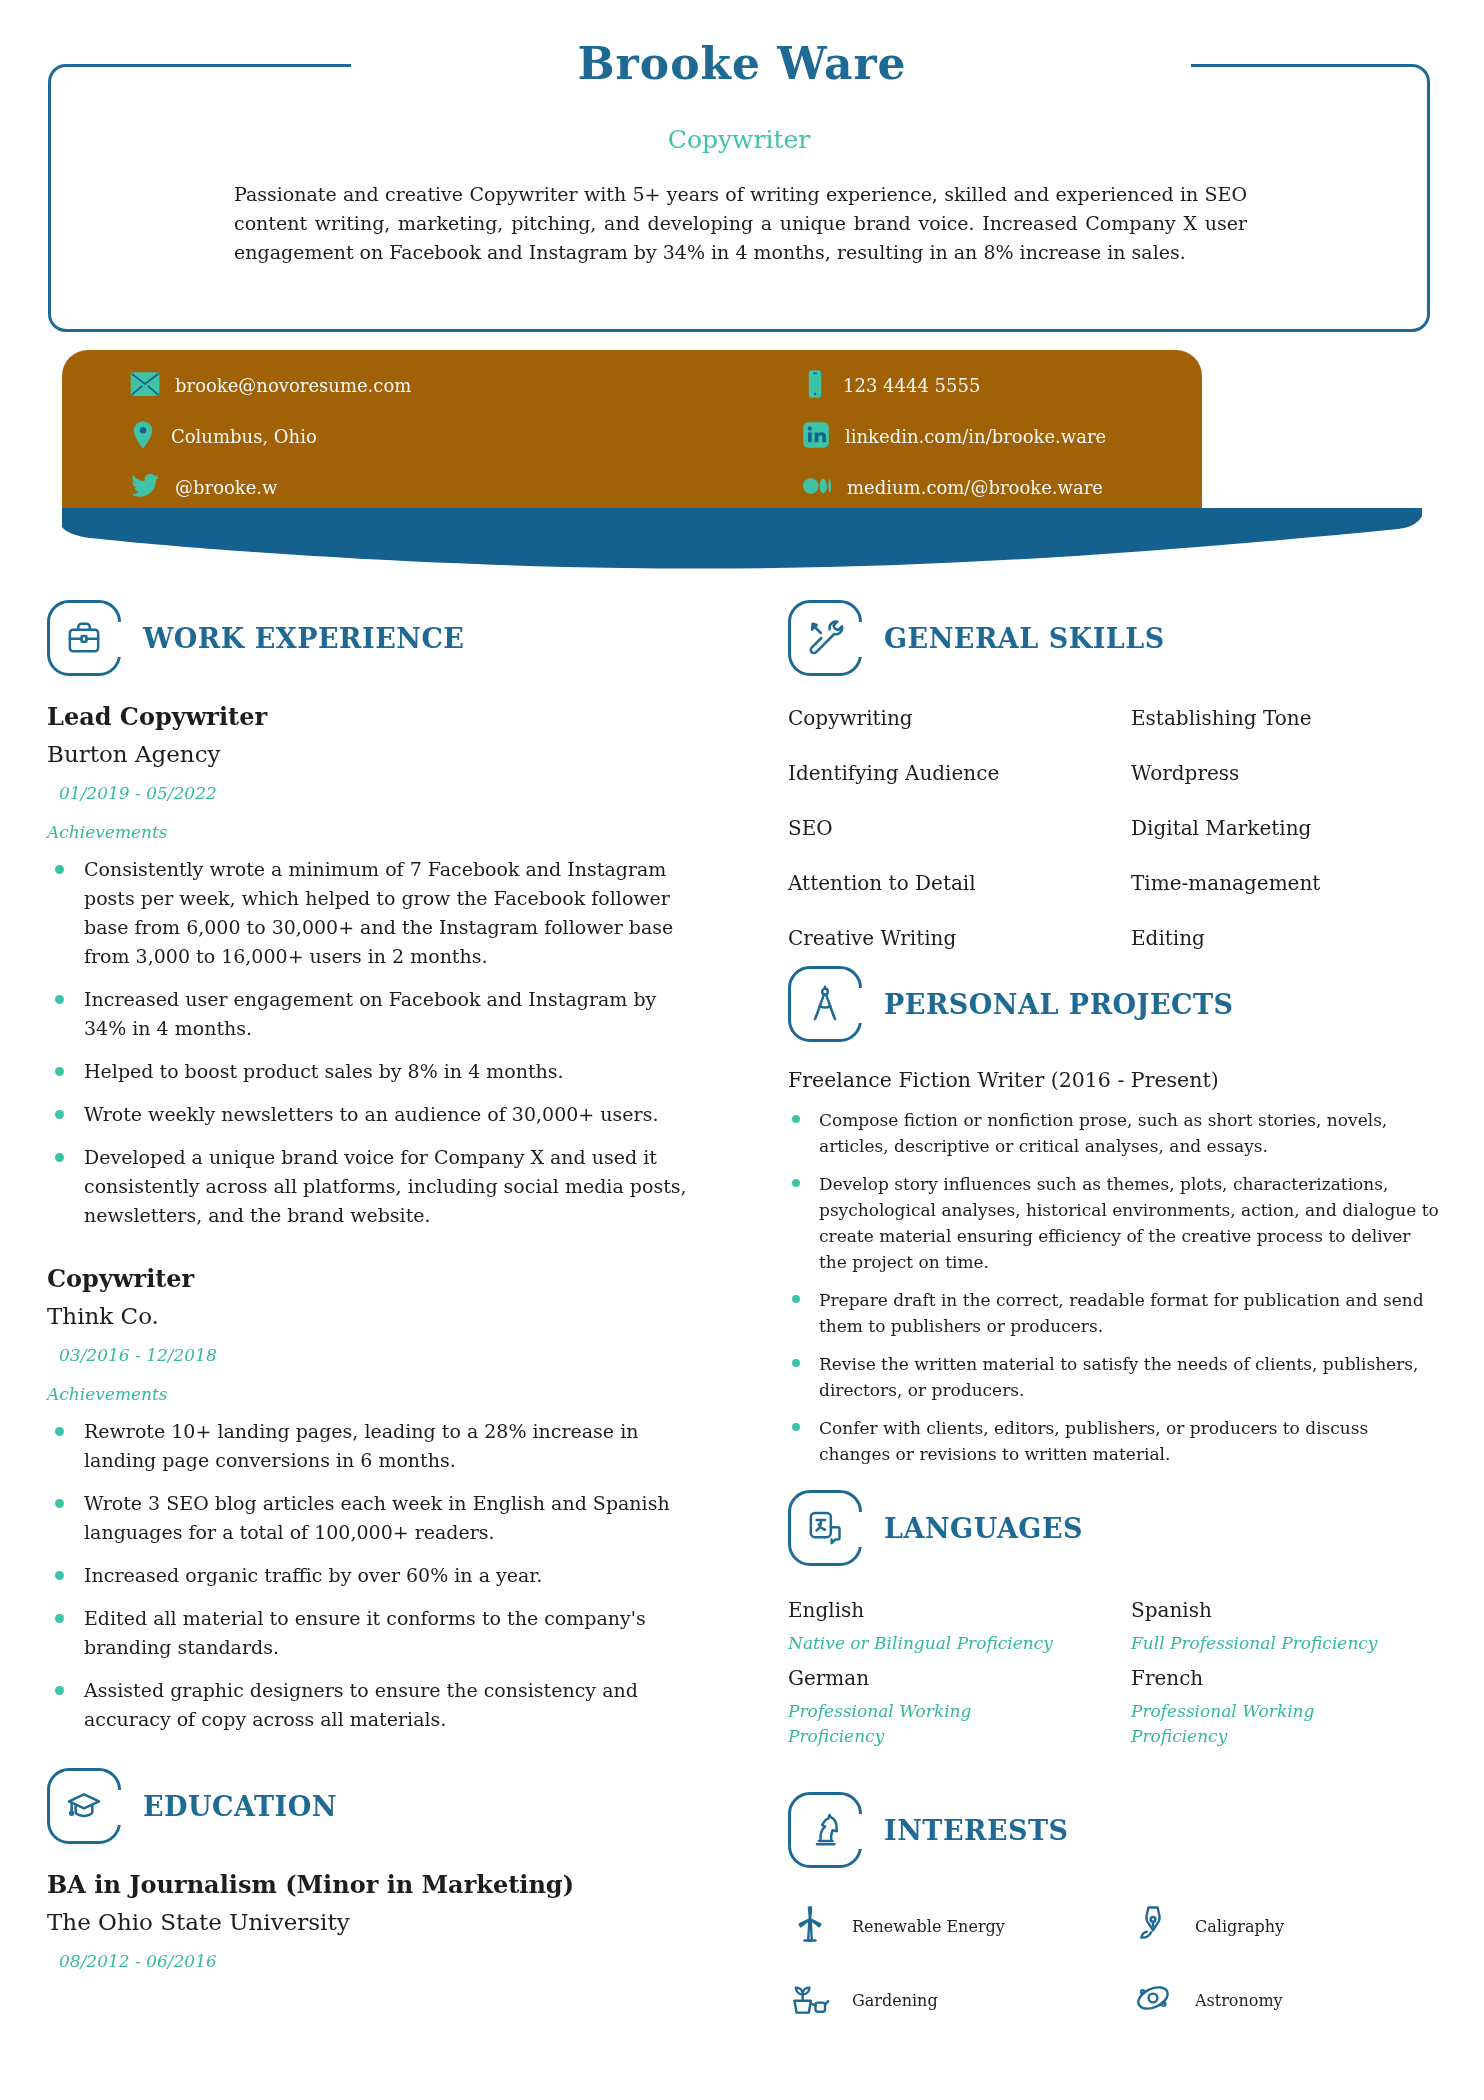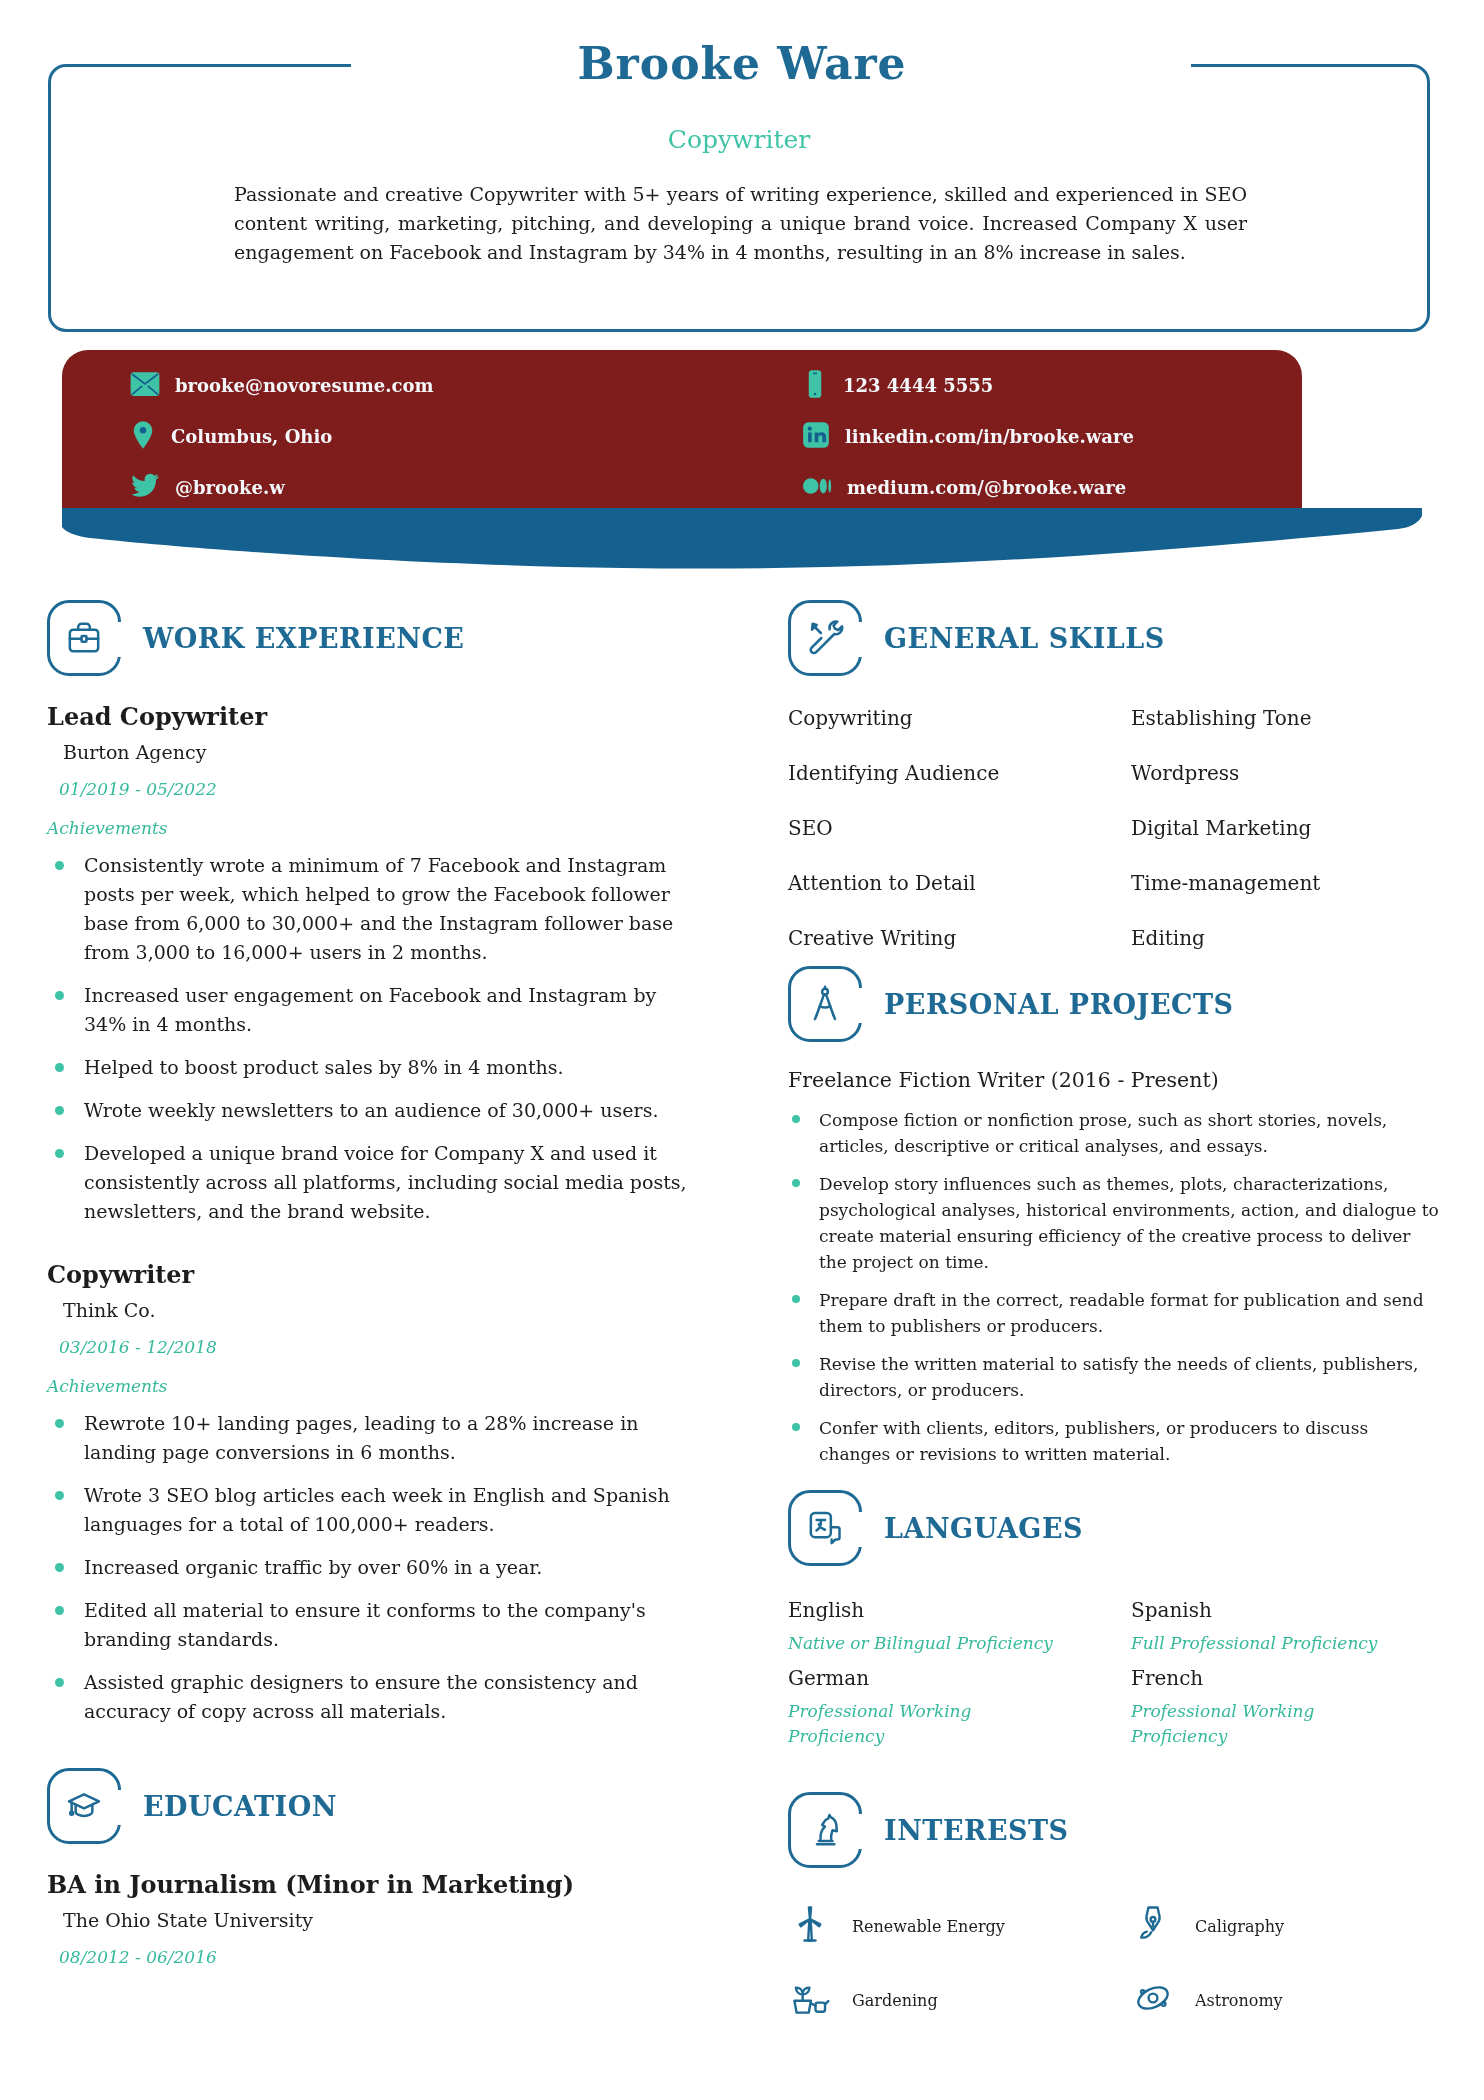--- a/index.html
+++ b/index.html
@@ -9,24 +9,24 @@
   
   .summary-box{position:absolute;left:48px;top:64px;width:1382px;height:268px;
                border:3px solid #1e6a94;border-radius:18px;box-sizing:border-box;}
   .summary-box .top-mask{position:absolute;left:300px;top:-5px;width:840px;height:10px;background:#fff;}
   .person-name{position:absolute;left:0;top:38px;width:100%;margin:0;text-align:center;
                font-size:44px;line-height:52px;font-weight:bold;color:#1e6a94;letter-spacing:1px;}
   .person-title{margin:58px 0 0;text-align:center;font-size:25px;color:#3ec3a6;}
   .person-summary{margin:26px 180px 0 183px;font-size:19px;line-height:29px;text-align:justify;}
 
   
-  .contact-band{position:absolute;left:62px;top:350px;width:1240px;height:160px;
-                background:#7f1d1d;border-radius:26px 26px 0 0;box-sizing:border-box;
+  .contact-band{position:absolute;left:62px;top:350px;width:1140px;height:160px;
+                background:#a16207;border-radius:26px 26px 0 0;box-sizing:border-box;
                 padding:10px 0 0 68px;display:grid;grid-template-columns:672px 1fr;
-                grid-auto-rows:51px;font-weight:bold;}
+                grid-auto-rows:51px;}
   .contact-item{display:flex;align-items:center;gap:15px;color:#f4f8fa;font-size:18px;}
   .contact-item svg{flex:0 0 auto;}
   .band-wave{position:absolute;left:62px;top:508px;width:1360px;height:70px;}
 
   
   .section{position:absolute;}
   .sec-work{left:47px;top:600px;width:640px;}
   .sec-education{left:47px;top:1768px;width:640px;}
   .sec-skills{left:788px;top:600px;width:652px;}
   .sec-projects{left:788px;top:966px;width:652px;}
@@ -34,21 +34,21 @@
   .sec-interests{left:788px;top:1792px;width:652px;}
 
   .sec-header{display:flex;align-items:center;gap:22px;}
   .icon-box{position:relative;width:74px;height:76px;border:3px solid #1e6a94;border-radius:22px;
             box-sizing:border-box;display:flex;align-items:center;justify-content:center;color:#1e6a94;}
   .icon-box::after{content:"";position:absolute;right:-3px;top:19px;height:35px;width:4px;background:#fff;}
   .sec-title{font-size:27px;font-weight:bold;color:#1e6a94;letter-spacing:.5px;}
 
   .job{margin-top:26px;}
   .job-title{margin:0 0 10px;font-size:24px;font-weight:bold;}
-  .job-company{margin:0 16px 16px;font-size:19px;}
+  .job-company{margin:0 0 16px;font-size:23px;}
   .meta{font-style:italic;color:#35b99c;font-size:17px;}
   .job-dates{margin:0 12px 19px;}
   .ach-label{margin:0 0 13px;}
 
   ul.bullets{margin:0;padding:0;list-style:none;}
   .bullets li{position:relative;font-size:19px;line-height:29px;padding-left:37px;margin-bottom:14px;}
   .bullets li::before{content:"";position:absolute;left:8px;top:10px;width:9px;height:9px;
                       border-radius:50%;background:#3ec3a6;}
   .bullets.small li{font-size:17px;line-height:26px;padding-left:31px;margin-bottom:12px;}
   .bullets.small li::before{left:4px;top:8px;width:8px;height:8px;}

